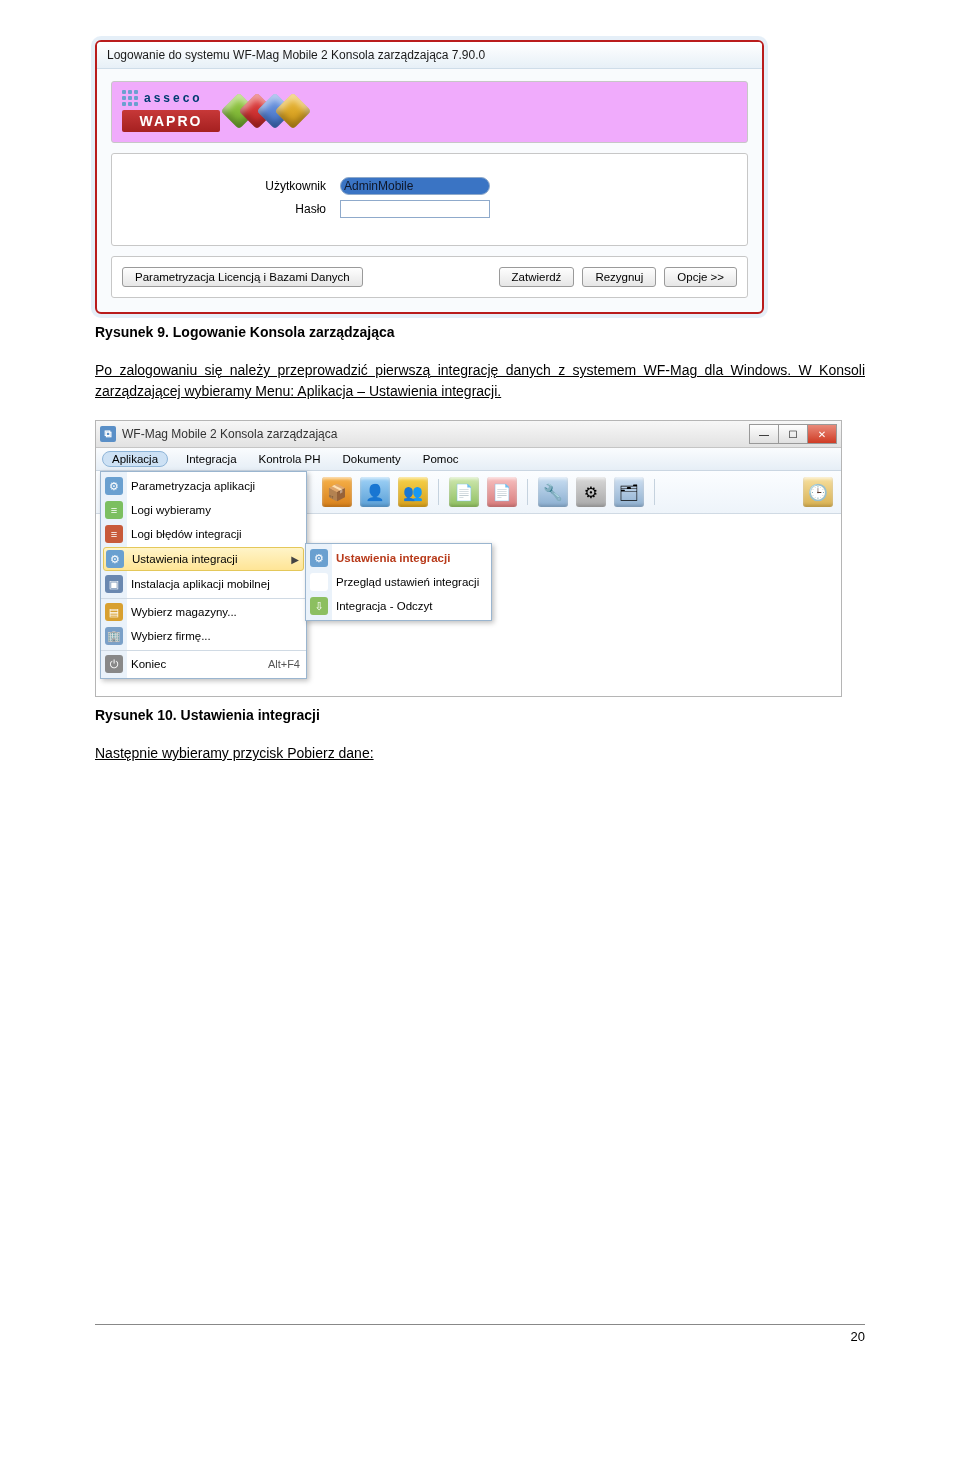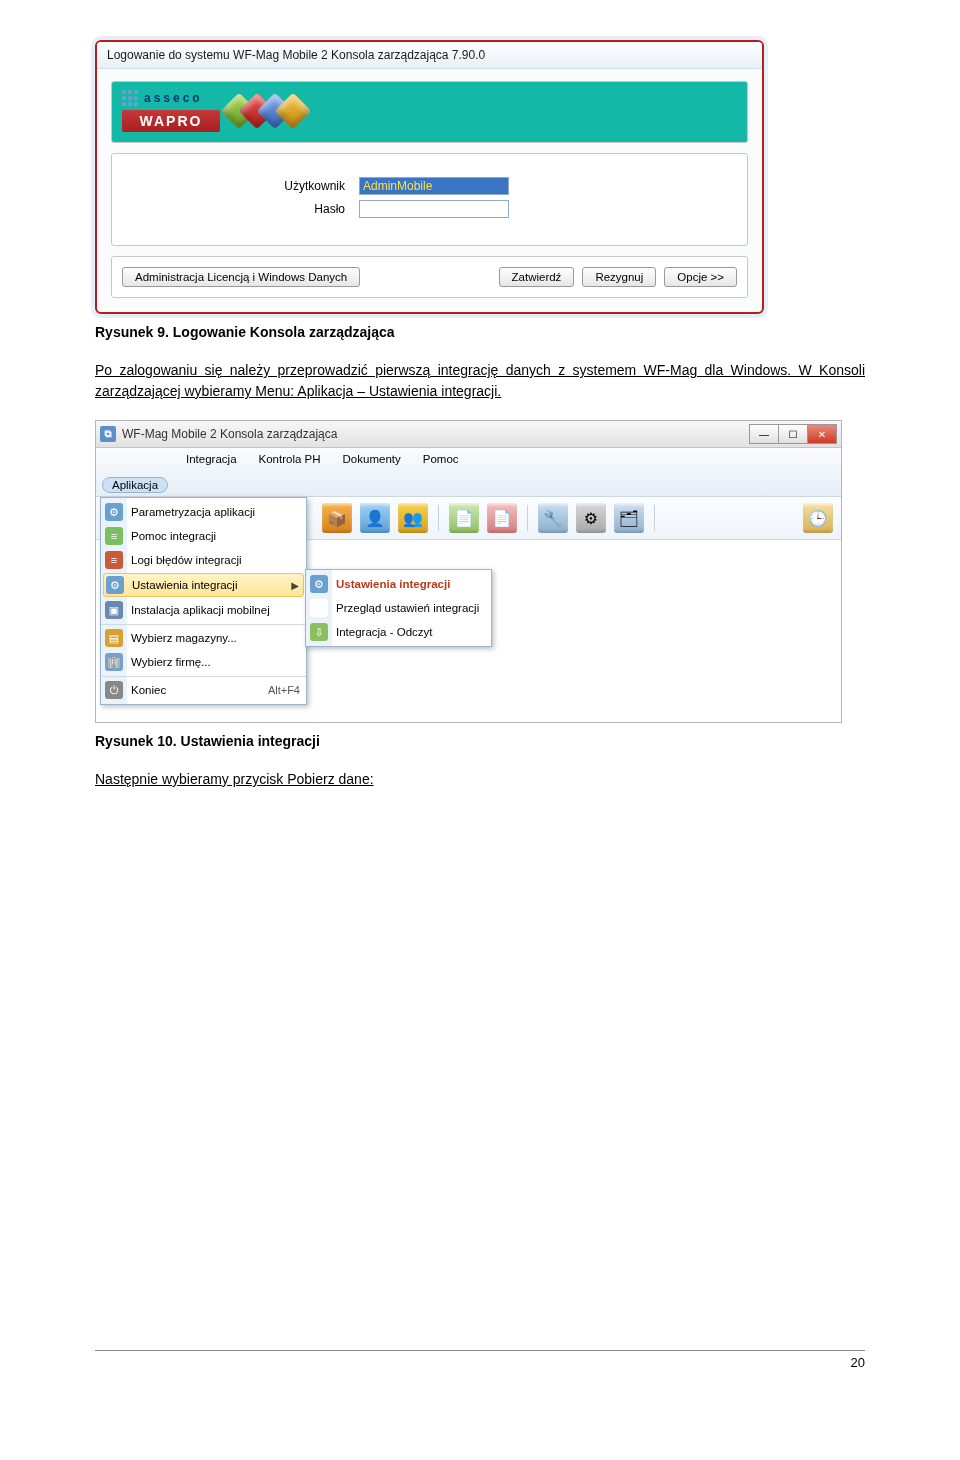--- a/index.html
+++ b/index.html
@@ -30,21 +30,21 @@
     background: linear-gradient(#ffffff, #e7f0f7);
     border-bottom: 1px solid #cfdde9;
     padding: 6px 10px;
     font-size: 12px;
     color: #1a1a1a;
   }
   .login-banner {
     margin: 12px 14px 10px 14px;
     border: 1px solid #c7c7c7;
     border-radius: 3px;
-    background: #14b8a6;
+    background: #f0abfc;
     padding: 8px 10px 10px 10px;
     display: flex;
     align-items: center;
     gap: 14px;
   }
   .brand {
     display: flex;
     flex-direction: column;
     gap: 4px;
   }
@@ -103,21 +103,21 @@
   .cube.c1 { background: linear-gradient(135deg,#9fd04a,#6aa52a); }
   .cube.c2 { background: linear-gradient(135deg,#e84848,#b82020); }
   .cube.c3 { background: linear-gradient(135deg,#7aa0e8,#3a6ac0); }
   .cube.c4 { background: linear-gradient(135deg,#f0c040,#c88f10); }
 
   .login-form {
     margin: 4px 14px 10px 14px;
     border: 1px solid #c7c7c7;
     border-radius: 3px;
     background: #fff;
-    padding: 18px 20px 22px 33px;
+    padding: 18px 20px 22px 14px;
   }
   .form-row {
     display: flex;
     align-items: center;
     margin: 5px 0;
   }
   .form-row label {
     width: 200px;
     text-align: right;
     padding-right: 14px;
@@ -128,21 +128,22 @@
     width: 150px;
     height: 18px;
     border: 1px solid #8faacb;
     font-size: 12px;
     padding: 1px 3px;
     font-family: Tahoma, sans-serif;
     box-sizing: border-box;
   }
   .text-field.sel {
     background: #3a74c4;
-    color: #fde047;
+    color: #0f172a;
+    border-radius: 9px;
   }
 
   .login-buttons {
     margin: 0 14px 14px 14px;
     border: 1px solid #c7c7c7;
     border-radius: 3px;
     background: #fff;
     padding: 10px 10px;
     display: flex;
     align-items: center;
@@ -207,21 +208,20 @@
     gap: 14px;
   }
   .cs-menubar .mi {
     padding: 2px 4px;
   }
   .cs-menubar .mi.open {
     background: #cde1f4;
     border: 1px solid #8fb5d8;
     border-radius: 8px;
     padding: 1px 9px;
-    margin-top: 26px;
   }
 
   .cs-body {
     position: relative;
     height: 225px;
     background: #fff;
   }
   .cs-toolbar {
     padding: 6px 8px;
     background: linear-gradient(#fbfdff,#eef4fa);
@@ -355,21 +355,21 @@
         <label>Użytkownik</label>
         <input class="text-field sel" value="AdminMobile" style="">
       </div>
       <div class="form-row">
         <label>Hasło</label>
         <input class="text-field" type="password" value="" style="">
       </div>
     </div>
 
     <div class="login-buttons">
-      <button class="win-btn">Administracja Licencją i Windows Danych</button>
+      <button class="win-btn">Parametryzacja Licencją i Bazami Danych</button>
       <span class="spacer"></span>
       <button class="win-btn">Zatwierdź</button>
       <button class="win-btn">Rezygnuj</button>
       <button class="win-btn">Opcje &gt;&gt;</button>
     </div>
   </div>
 
   <p class="caption-bold">Rysunek 9. Logowanie Konsola zarządzająca</p>
 
   <p class="body-text">Po zalogowaniu się należy przeprowadzić pierwszą integrację danych z systemem WF-Mag dla Windows. W Konsoli zarządzającej wybieramy Menu: Aplikacja – Ustawienia integracji.</p>
@@ -412,21 +412,21 @@
         <div class="tb-icon" style="background:linear-gradient(#f7e0a0,#d8b050)">🕒</div>
       </div>
 
       <div class="dropdown">
         <div class="dd-row">
           <span class="ic" style="background:#6aa0d0">⚙</span>
           <span class="lbl">Parametryzacja aplikacji</span>
         </div>
         <div class="dd-row">
           <span class="ic" style="background:#7cbf60">≡</span>
-          <span class="lbl">Pomoc integracji</span>
+          <span class="lbl">Logi wybieramy</span>
         </div>
         <div class="dd-row">
           <span class="ic" style="background:#c85a3a">≡</span>
           <span class="lbl">Logi błędów integracji</span>
         </div>
         <div class="dd-row hl">
           <span class="ic" style="background:#6aa0d0">⚙</span>
           <span class="lbl">Ustawienia integracji</span>
           <span class="chev">▶</span>
         </div>

